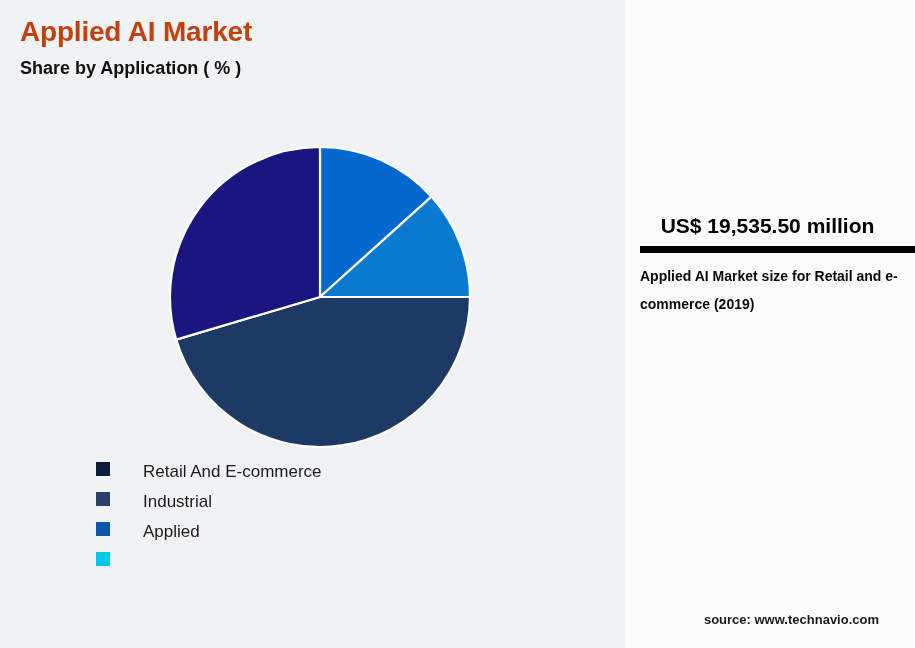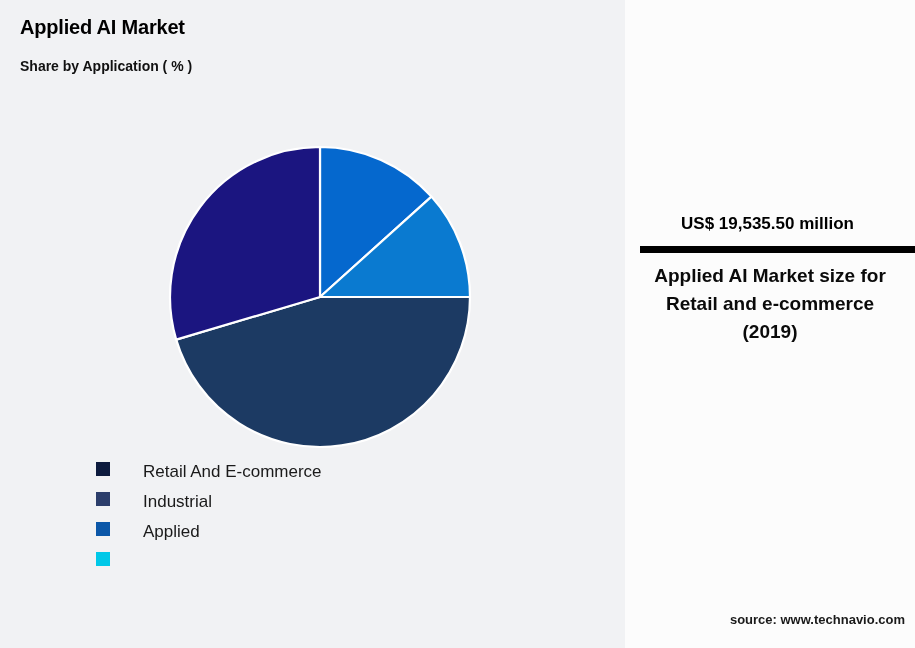--- a/index.html
+++ b/index.html
@@ -27,32 +27,32 @@
     left: 0;
     top: 0;
     width: 625px;
     height: 648px;
     background: #f1f2f4;
   }
   #chart-title {
     position: absolute;
     left: 20px;
     top: 16px;
-    font-size: 20px;
-    font-weight: bold;
-    color: #000000;
+    font-size: 28px;
+    font-weight: bold;
+    color: #c2410c;
     letter-spacing: -0.2px;
     white-space: nowrap;
     text-align: right;
   }
   #chart-subtitle {
     position: absolute;
     left: 20px;
     top: 58px;
-    font-size: 14px;
+    font-size: 18px;
     font-weight: bold;
     color: #111111;
     white-space: nowrap;
   }
 
   
   #pie-wrap {
     position: absolute;
     left: 0;
     top: 0;
@@ -99,50 +99,50 @@
     background: #fcfcfc;
   }
   #kpi-value {
     position: absolute;
     left: 0;
     top: 214px;
     width: 290px;
     padding-right: 5px;
     box-sizing: border-box;
     text-align: center;
-    font-size: 17px;
+    font-size: 21px;
     font-weight: bold;
     color: #000000;
     white-space: nowrap;
   }
   #kpi-rule {
     position: absolute;
     left: 15px;
     top: 246px;
     width: 275px;
     height: 7px;
     background: #000000;
   }
   #kpi-caption {
     position: absolute;
     left: 15px;
     top: 262px;
     width: 260px;
-    text-align: center;
-    font-size: 19px;
+    text-align: left;
+    font-size: 14px;
     font-weight: bold;
     color: #0a0a0a;
     line-height: 28px;
   }
   #source-note {
     position: absolute;
     left: 0;
     top: 612px;
     width: 290px;
-    padding-right: 10px;
+    padding-right: 36px;
     box-sizing: border-box;
     text-align: right;
     font-size: 13px;
     font-weight: bold;
     color: #1a1a1a;
     white-space: nowrap;
   }
 </style>
 </head>
 <body>

